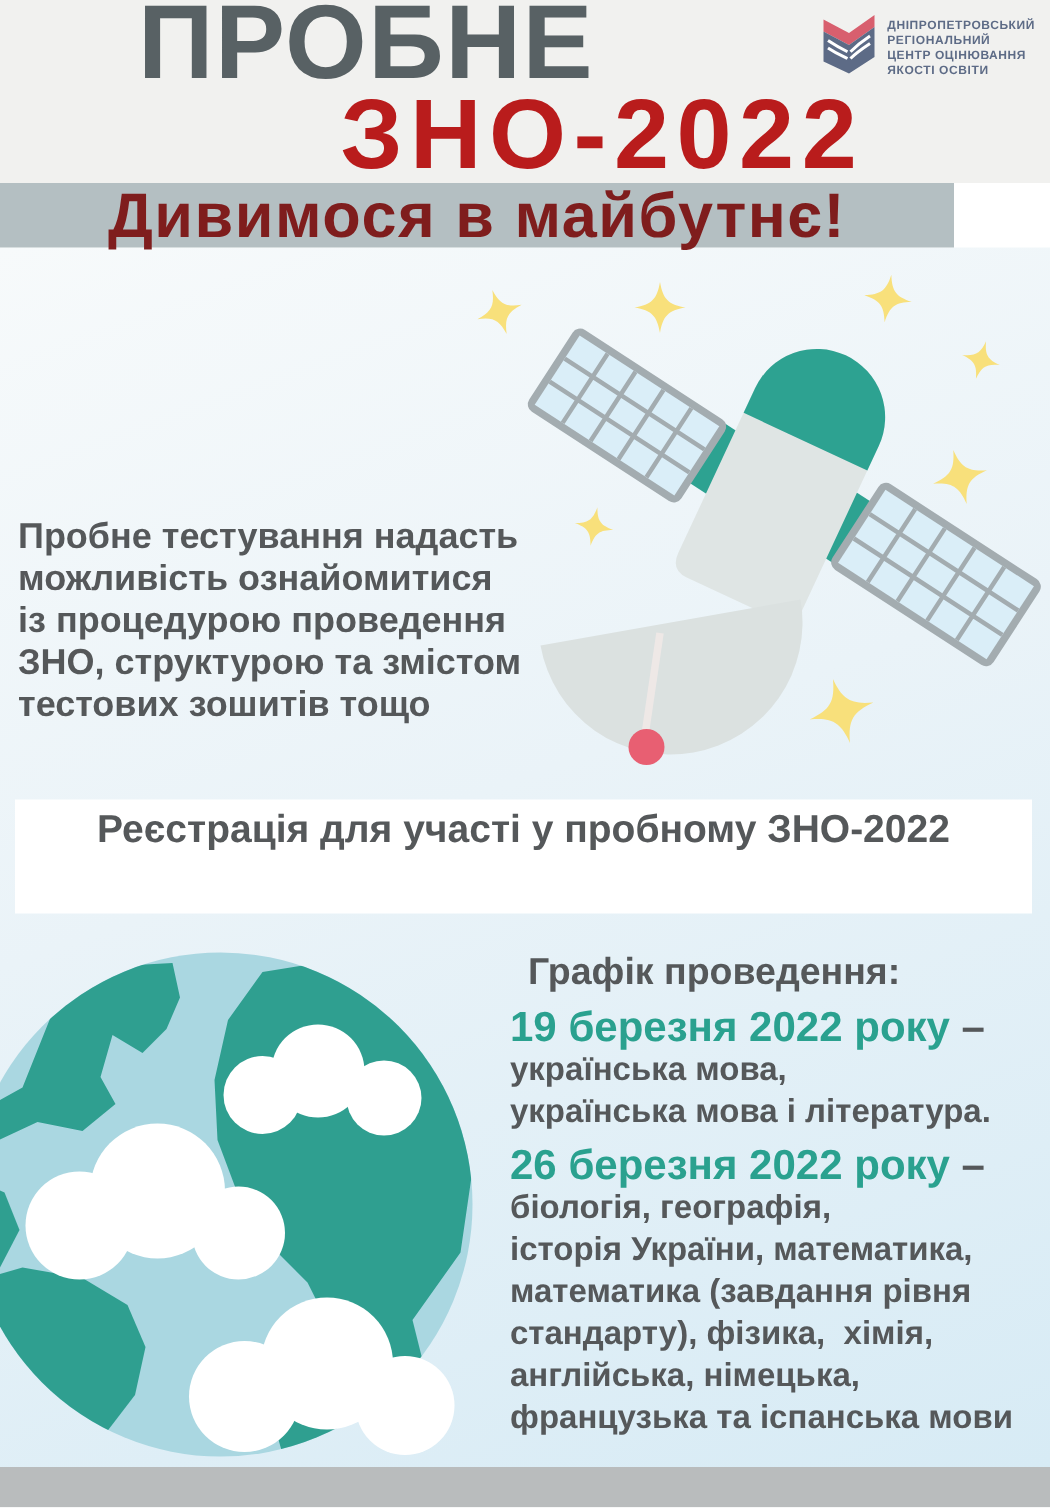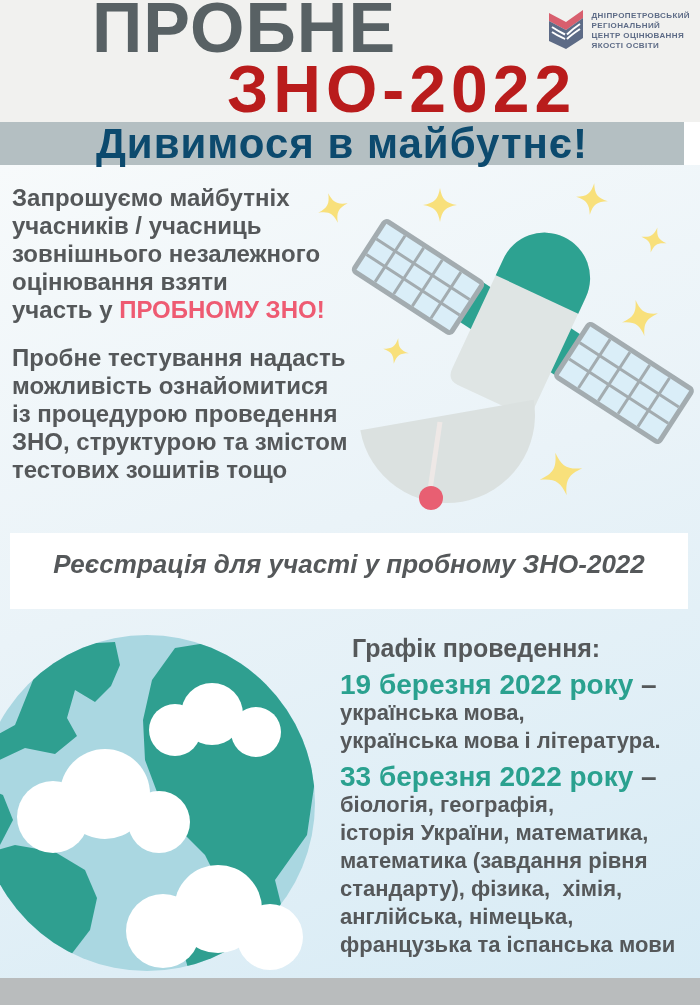--- a/index.html
+++ b/index.html
@@ -10,35 +10,35 @@
   }
   .header-bg{position:absolute;top:0;left:0;width:700px;height:122px;background:#f1f1ef;}
   .main-bg{position:absolute;top:165px;left:0;width:700px;height:813px;
     background:linear-gradient(160deg,#f7fafb 0%,#eaf3f8 45%,#d7ebf5 100%);}
   .footer-bar{position:absolute;top:978px;left:0;width:700px;height:27px;background:#b9bcbd;}
 
   .title1{position:absolute;left:92px;top:-7px;font-size:70px;line-height:70px;
     color:#586164;letter-spacing:1px;}
   .title2{position:absolute;left:227px;top:56px;font-size:66px;line-height:66px;
     color:#b91c1c;letter-spacing:5px;}
-  .banner{position:absolute;top:122px;left:0;width:684px;height:43px;background:#b4bfc2;
-    color:#0c4a6e;text-align:center;font-size:42px;line-height:44px;letter-spacing:1px;}
+  .banner{position:absolute;top:122px;left:0;width:636px;height:43px;background:#b4bfc2;
+    color:#7f1d1d;text-align:center;font-size:42px;line-height:44px;letter-spacing:1px;}
 
   .logo{position:absolute;top:7px;right:10px;display:flex;align-items:center;gap:5px;}
   .logo-text{font-size:8px;line-height:10px;color:#5d6b86;letter-spacing:0.4px;
     white-space:pre-line;text-align:left;}
 
   .para{position:absolute;color:#55585a;font-size:24px;line-height:28px;white-space:pre-line;width:348px;}
   .para1{left:12px;top:184px;}
   .para2{left:12px;top:344px;}
   .pink{color:#ee5b72;}
 
   .regbox{position:absolute;left:10px;top:533px;width:678px;height:76px;background:#ffffff;}
   .regline{text-align:center;font-size:26px;line-height:34px;color:#55585a;white-space:pre;}
-  .regline1{margin-top:14px;font-style:italic;}
+  .regline1{margin-top:2px;}
 
   .schedule{position:absolute;left:340px;top:633px;width:358px;color:#55585a;}
   .schedule-title{font-size:25px;line-height:30px;margin-bottom:8px;margin-left:12px;}
   .sched-date{font-size:28px;line-height:28px;color:#2aa18f;margin-top:8px;}
   .sched-dash{color:#55585a;}
   .sched-subjects{font-size:22px;line-height:28px;white-space:pre-line;}
 
   .satellite-svg{position:absolute;left:280px;top:172px;width:420px;height:356px;}
   .globe-svg{position:absolute;left:-25px;top:630px;width:345px;height:350px;}
 </style>
@@ -137,43 +137,38 @@
           <circle cx="184" cy="192" r="31"></circle>
       </g>
       <g>
         <circle cx="188" cy="301" r="37"></circle>
           <circle cx="243" cy="279" r="44"></circle>
           <circle cx="295" cy="307" r="33"></circle>
       </g>
     </g>
   </svg>
 
-  <div class="para para1"><span>Запрошуємо майбутніх
-учасників / учасниць
-зовнішнього незалежного
-оцінювання взяти
-участь у </span><span class="pink">ПРОБНОМУ ЗНО!</span></div>
   <div class="para para2">Пробне тестування надасть
 можливість ознайомитися
 із процедурою проведення
 ЗНО, структурою та змістом
 тестових зошитів тощо</div>
 
   <div class="regbox">
     <div class="regline regline1">Реєстрація для участі у пробному ЗНО-2022</div>
   </div>
 
   <div class="schedule">
     <div class="schedule-title">Графік проведення:</div>
 
     <div class="sched-date"><span>19 березня 2022 року</span> <span class="sched-dash">–</span></div>
     <div class="sched-subjects">українська мова,
 українська мова і література.</div>
 
-    <div class="sched-date"><span>33 березня 2022 року</span> <span class="sched-dash">–</span></div>
+    <div class="sched-date"><span>26 березня 2022 року</span> <span class="sched-dash">–</span></div>
     <div class="sched-subjects">біологія, географія,
 історія України, математика,
 математика (завдання рівня
 стандарту), фізика,&nbsp; хімія,
 англійська, німецька,
 французька та іспанська мови</div>
   </div>
 
 </div>
 

